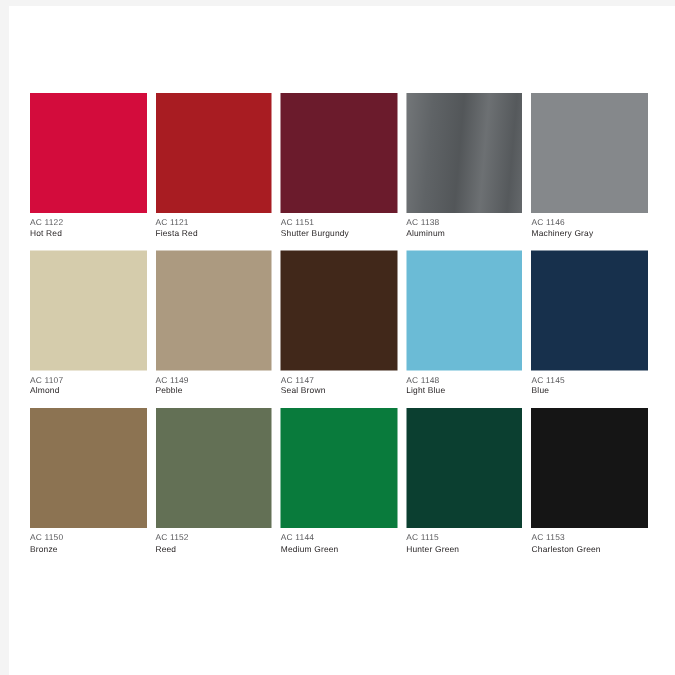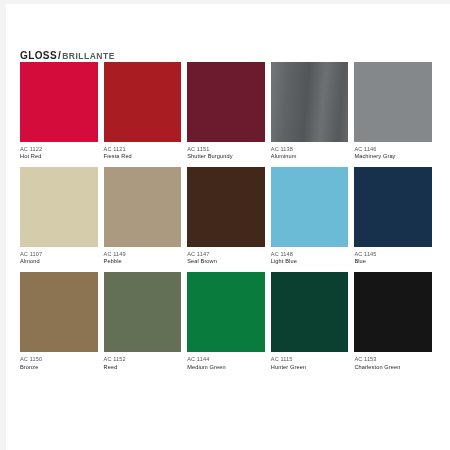--- a/index.html
+++ b/index.html
@@ -105,23 +105,20 @@
       rgba(255,255,255,0.10) 66%,
       rgba(0,0,0,0.07) 88%,
       rgba(255,255,255,0.05) 100%);
   }
 </style>
 </head>
 <body>
 
 <div class="page">
 
-  <div class="page-header">
-    <span class="hdr-gloss">GLOSS</span><span class="hdr-sep">/</span><span class="hdr-brillante">BRILLANTE</span>
-  </div>
 
   <div class="grid">
       <div class="row">
         <div class="cell">
           <div class="swatch" style="background-color: rgb(211, 12, 60);"></div>
           <div class="caption">
             <span class="code">AC 1122</span>
             <span class="name">Hot Red</span>
           </div>
         </div>

